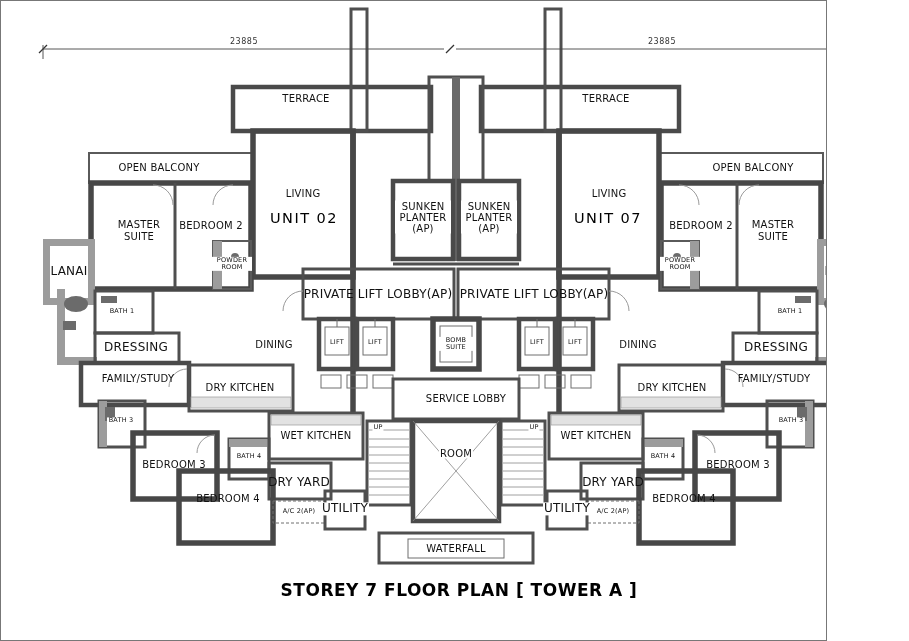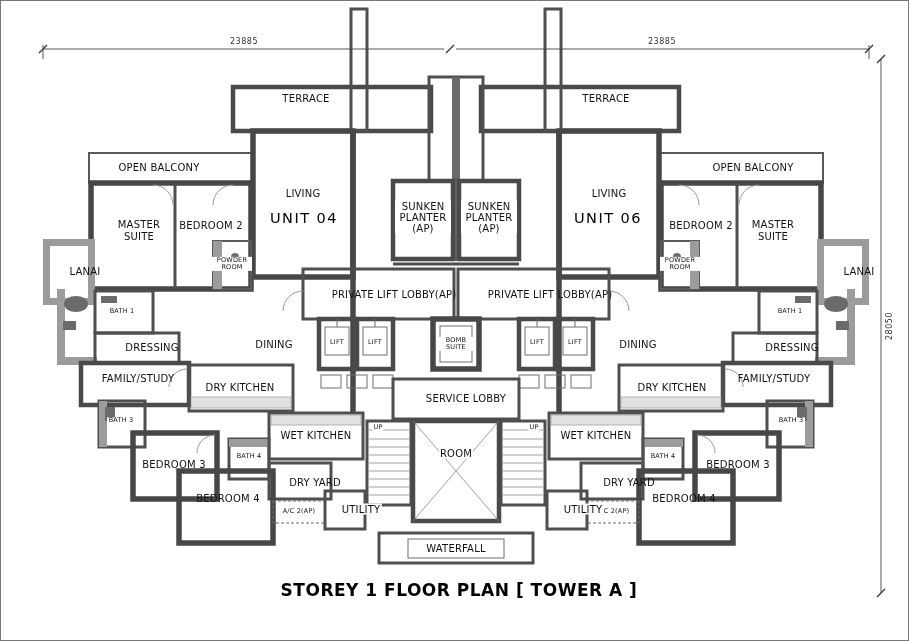--- a/index.html
+++ b/index.html
@@ -1,29 +1,29 @@
 <!DOCTYPE html>
 <html><head>
 <meta charset="utf-8">
 <style>
   html,body{margin:0;padding:0;background:#fff;}
   #canvas{
-    position:relative;width:909px;height:641px;background:#fff;overflow:hidden;
+    position:relative;width:827px;height:641px;background:#fff;overflow:hidden;
     font-family:"DejaVu Sans", sans-serif;
     border:1px solid #777;box-sizing:border-box;
   }
   svg{position:absolute;left:0;top:0;}
   .lbl{
     position:absolute;transform:translate(-50%,-50%);
     font-size:10px;color:#111;text-align:center;white-space:nowrap;
     letter-spacing:0.2px;z-index:5;
   }
   .wrap{white-space:normal;line-height:1.15;text-align:center;}
   .sm{font-size:6.5px;}
-  .md{font-size:10px;margin-left:16px;}
+  .md{font-size:12px;}
   .bgw{background:#fff;padding:0 1px;line-height:1.1;}
   .unit{font-size:14.5px;letter-spacing:1.5px;color:#000;}
   .title{font-size:17px;font-weight:bold;letter-spacing:0.5px;color:#000;}
   .dim{font-size:8px;color:#333;letter-spacing:0.5px;}
   .vert{transform:translate(-50%,-50%) rotate(-90deg);}
   
   .w1{fill:none;stroke:#6e6e6e;stroke-width:1;}
   .w2{fill:none;stroke:#5a5a5a;stroke-width:2;}
   .w25{fill:none;stroke:#4f4f4f;stroke-width:3;}
   .w4{fill:none;stroke:#4a4a4a;stroke-width:4.5;}
@@ -166,21 +166,21 @@
     </g>
   </svg>
 
   <div class="lbl dim" style="left:243px;top:40px">23885</div>
   <div class="lbl dim" style="left:661px;top:40px">23885</div>
   <div class="lbl dim vert" style="left:888px;top:325px">28050</div>
 
   <div class="lbl" style="left:305px;top:97px">TERRACE</div>
   <div class="lbl" style="left:158px;top:166px">OPEN BALCONY</div>
   <div class="lbl" style="left:302px;top:192px">LIVING</div>
-  <div class="lbl unit" style="left:303px;top:217px">UNIT 04</div>
+  <div class="lbl unit" style="left:303px;top:217px">UNIT 02</div>
   <div class="lbl wrap" style="left:138px;top:229px;width:60px">MASTER SUITE</div>
   <div class="lbl" style="left:210px;top:224px">BEDROOM 2</div>
   <div class="lbl md" style="left:68px;top:270px">LANAI</div>
   <div class="lbl sm wrap bgw" style="left:231px;top:263px;width:38px">POWDER ROOM</div>
   <div class="lbl sm bgw" style="left:121px;top:311px">BATH 1</div>
   <div class="lbl md" style="left:135px;top:346px">DRESSING</div>
   <div class="lbl" style="left:137px;top:377px">FAMILY/STUDY</div>
   <div class="lbl md" style="left:377px;top:293px">PRIVATE LIFT LOBBY(AP)</div>
   <div class="lbl sm bgw" style="left:336px;top:342px">LIFT</div>
   <div class="lbl sm bgw" style="left:374px;top:342px">LIFT</div>
@@ -192,21 +192,21 @@
   <div class="lbl" style="left:315px;top:434px">WET KITCHEN</div>
   <div class="lbl md" style="left:298px;top:481px">DRY YARD</div>
   <div class="lbl" style="left:227px;top:497px">BEDROOM 4</div>
   <div class="lbl sm bgw" style="left:298px;top:511px">A/C 2(AP)</div>
   <div class="lbl md bgw" style="left:344px;top:508px">UTILITY</div>
   <div class="lbl sm bgw" style="left:377px;top:427px">UP</div>
 
   <div class="lbl" style="left:605px;top:97px">TERRACE</div>
   <div class="lbl" style="left:752px;top:166px">OPEN BALCONY</div>
   <div class="lbl" style="left:608px;top:192px">LIVING</div>
-  <div class="lbl unit" style="left:607px;top:217px">UNIT 06</div>
+  <div class="lbl unit" style="left:607px;top:217px">UNIT 07</div>
   <div class="lbl wrap" style="left:772px;top:229px;width:60px">MASTER SUITE</div>
   <div class="lbl" style="left:700px;top:224px">BEDROOM 2</div>
   <div class="lbl md" style="left:842px;top:270px">LANAI</div>
   <div class="lbl sm wrap bgw" style="left:679px;top:263px;width:38px">POWDER ROOM</div>
   <div class="lbl sm bgw" style="left:789px;top:311px">BATH 1</div>
   <div class="lbl md" style="left:775px;top:346px">DRESSING</div>
   <div class="lbl" style="left:773px;top:377px">FAMILY/STUDY</div>
   <div class="lbl md" style="left:533px;top:293px">PRIVATE LIFT LOBBY(AP)</div>
   <div class="lbl sm bgw" style="left:574px;top:342px">LIFT</div>
   <div class="lbl sm bgw" style="left:536px;top:342px">LIFT</div>
@@ -222,15 +222,15 @@
   <div class="lbl md bgw" style="left:566px;top:508px">UTILITY</div>
   <div class="lbl sm bgw" style="left:533px;top:427px">UP</div>
 
   <div class="lbl wrap bgw" style="left:422px;top:216px;width:54px">SUNKEN PLANTER (AP)</div>
   <div class="lbl wrap bgw" style="left:488px;top:216px;width:54px">SUNKEN PLANTER (AP)</div>
   <div class="lbl sm wrap bgw" style="left:455px;top:343px;width:32px">BOMB SUITE</div>
   <div class="lbl" style="left:465px;top:397px">SERVICE LOBBY</div>
   <div class="lbl bgw" style="left:455px;top:452px">ROOM</div>
   <div class="lbl" style="left:455px;top:547px">WATERFALL</div>
 
-  <div class="lbl title" style="left:458px;top:589px">STOREY 1 FLOOR PLAN  [ TOWER A ]</div>
+  <div class="lbl title" style="left:458px;top:589px">STOREY 7 FLOOR PLAN  [ TOWER A ]</div>
 
 </div>
 
 </body></html>

